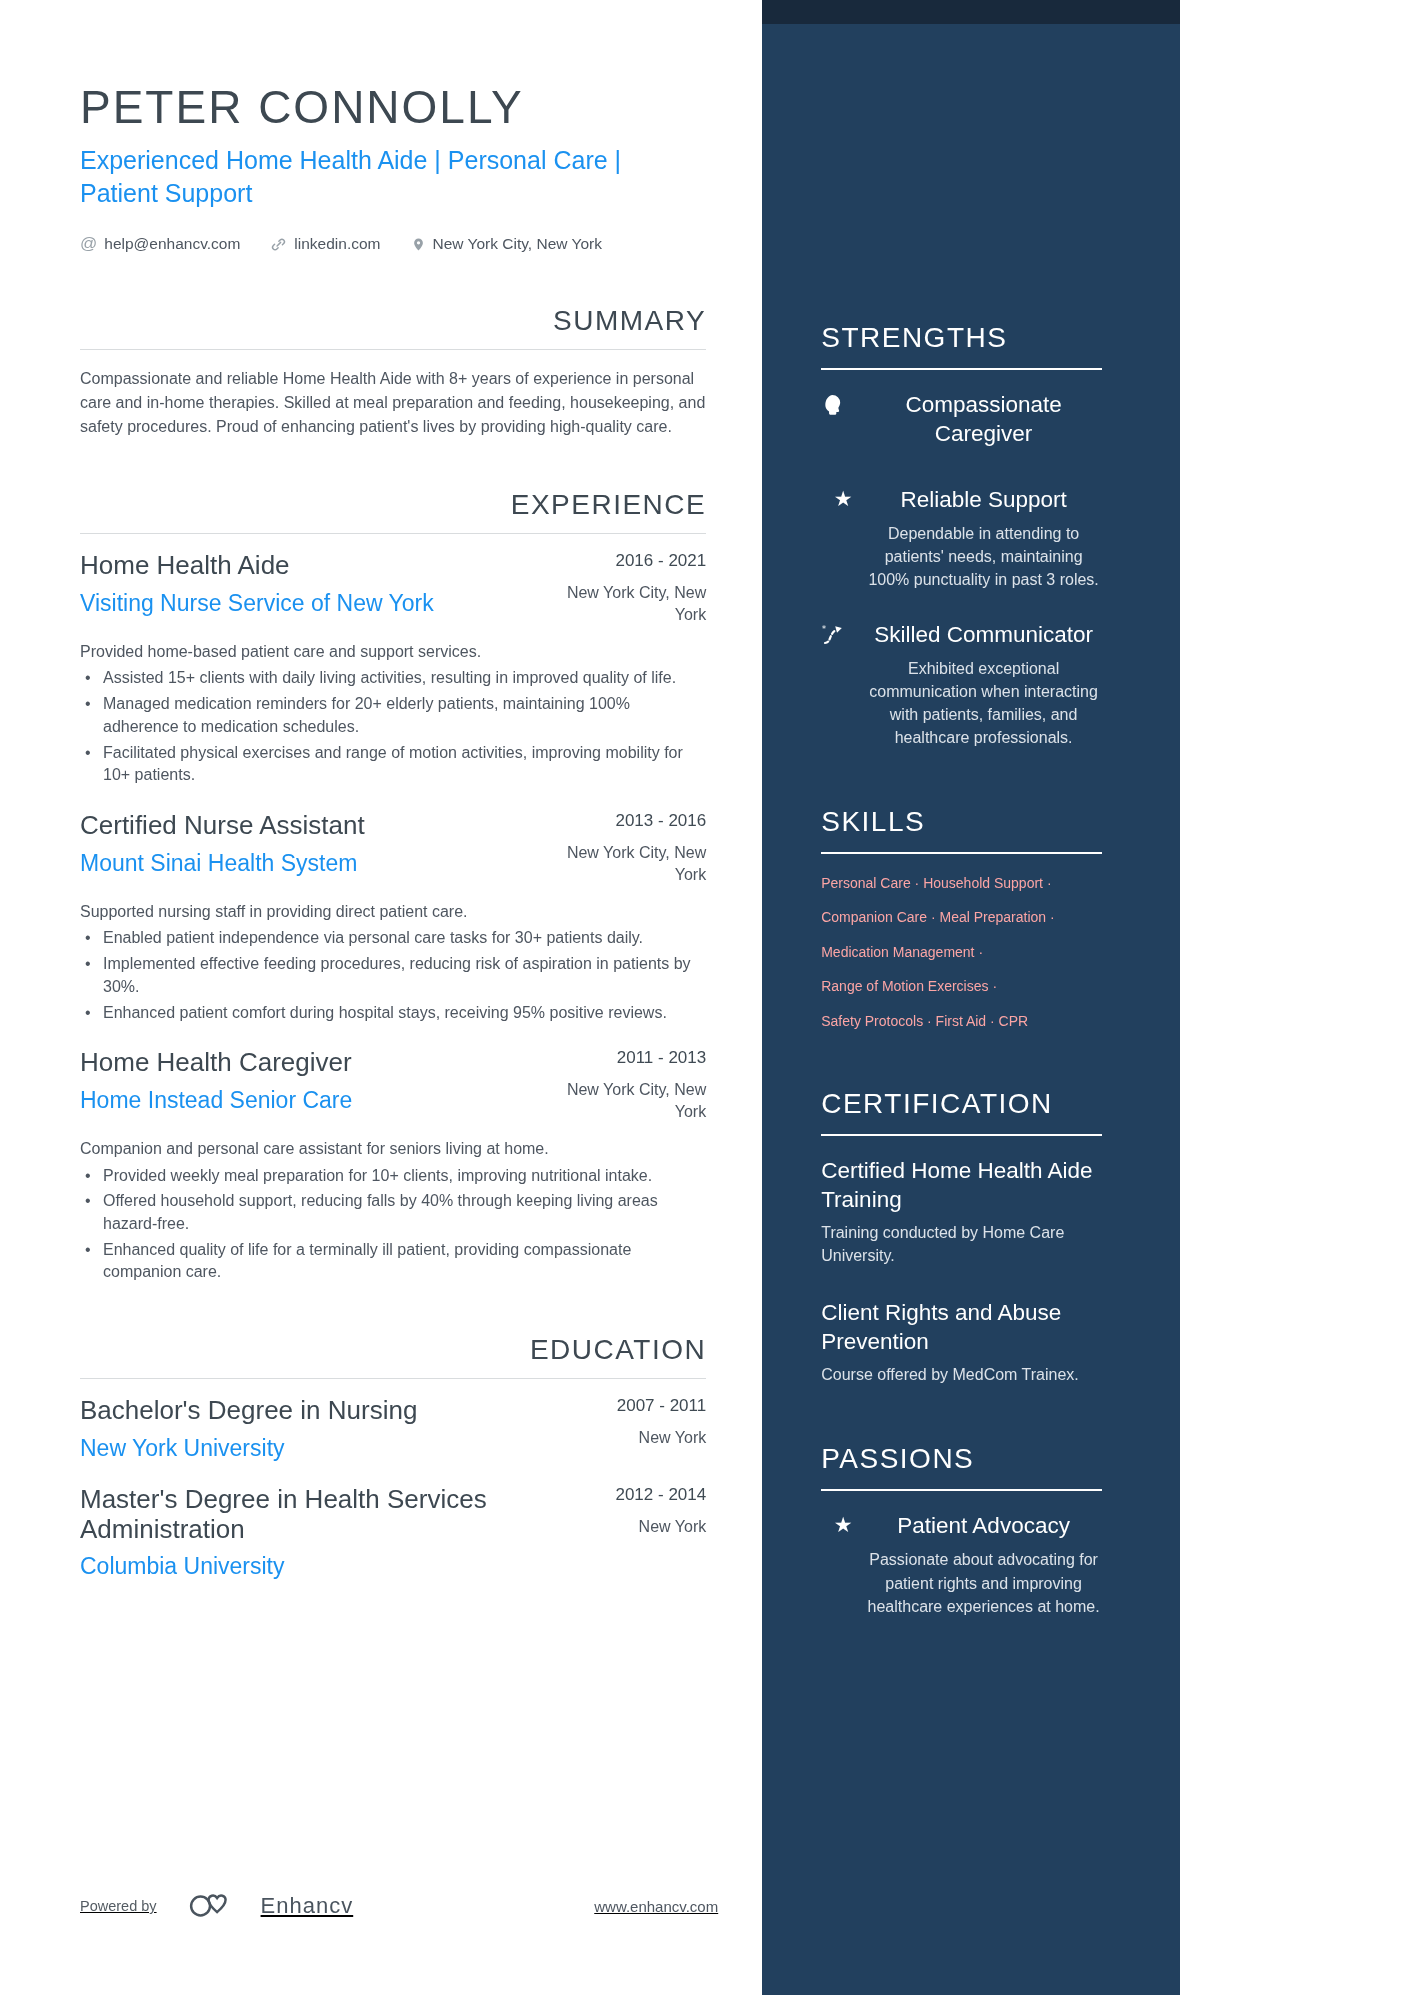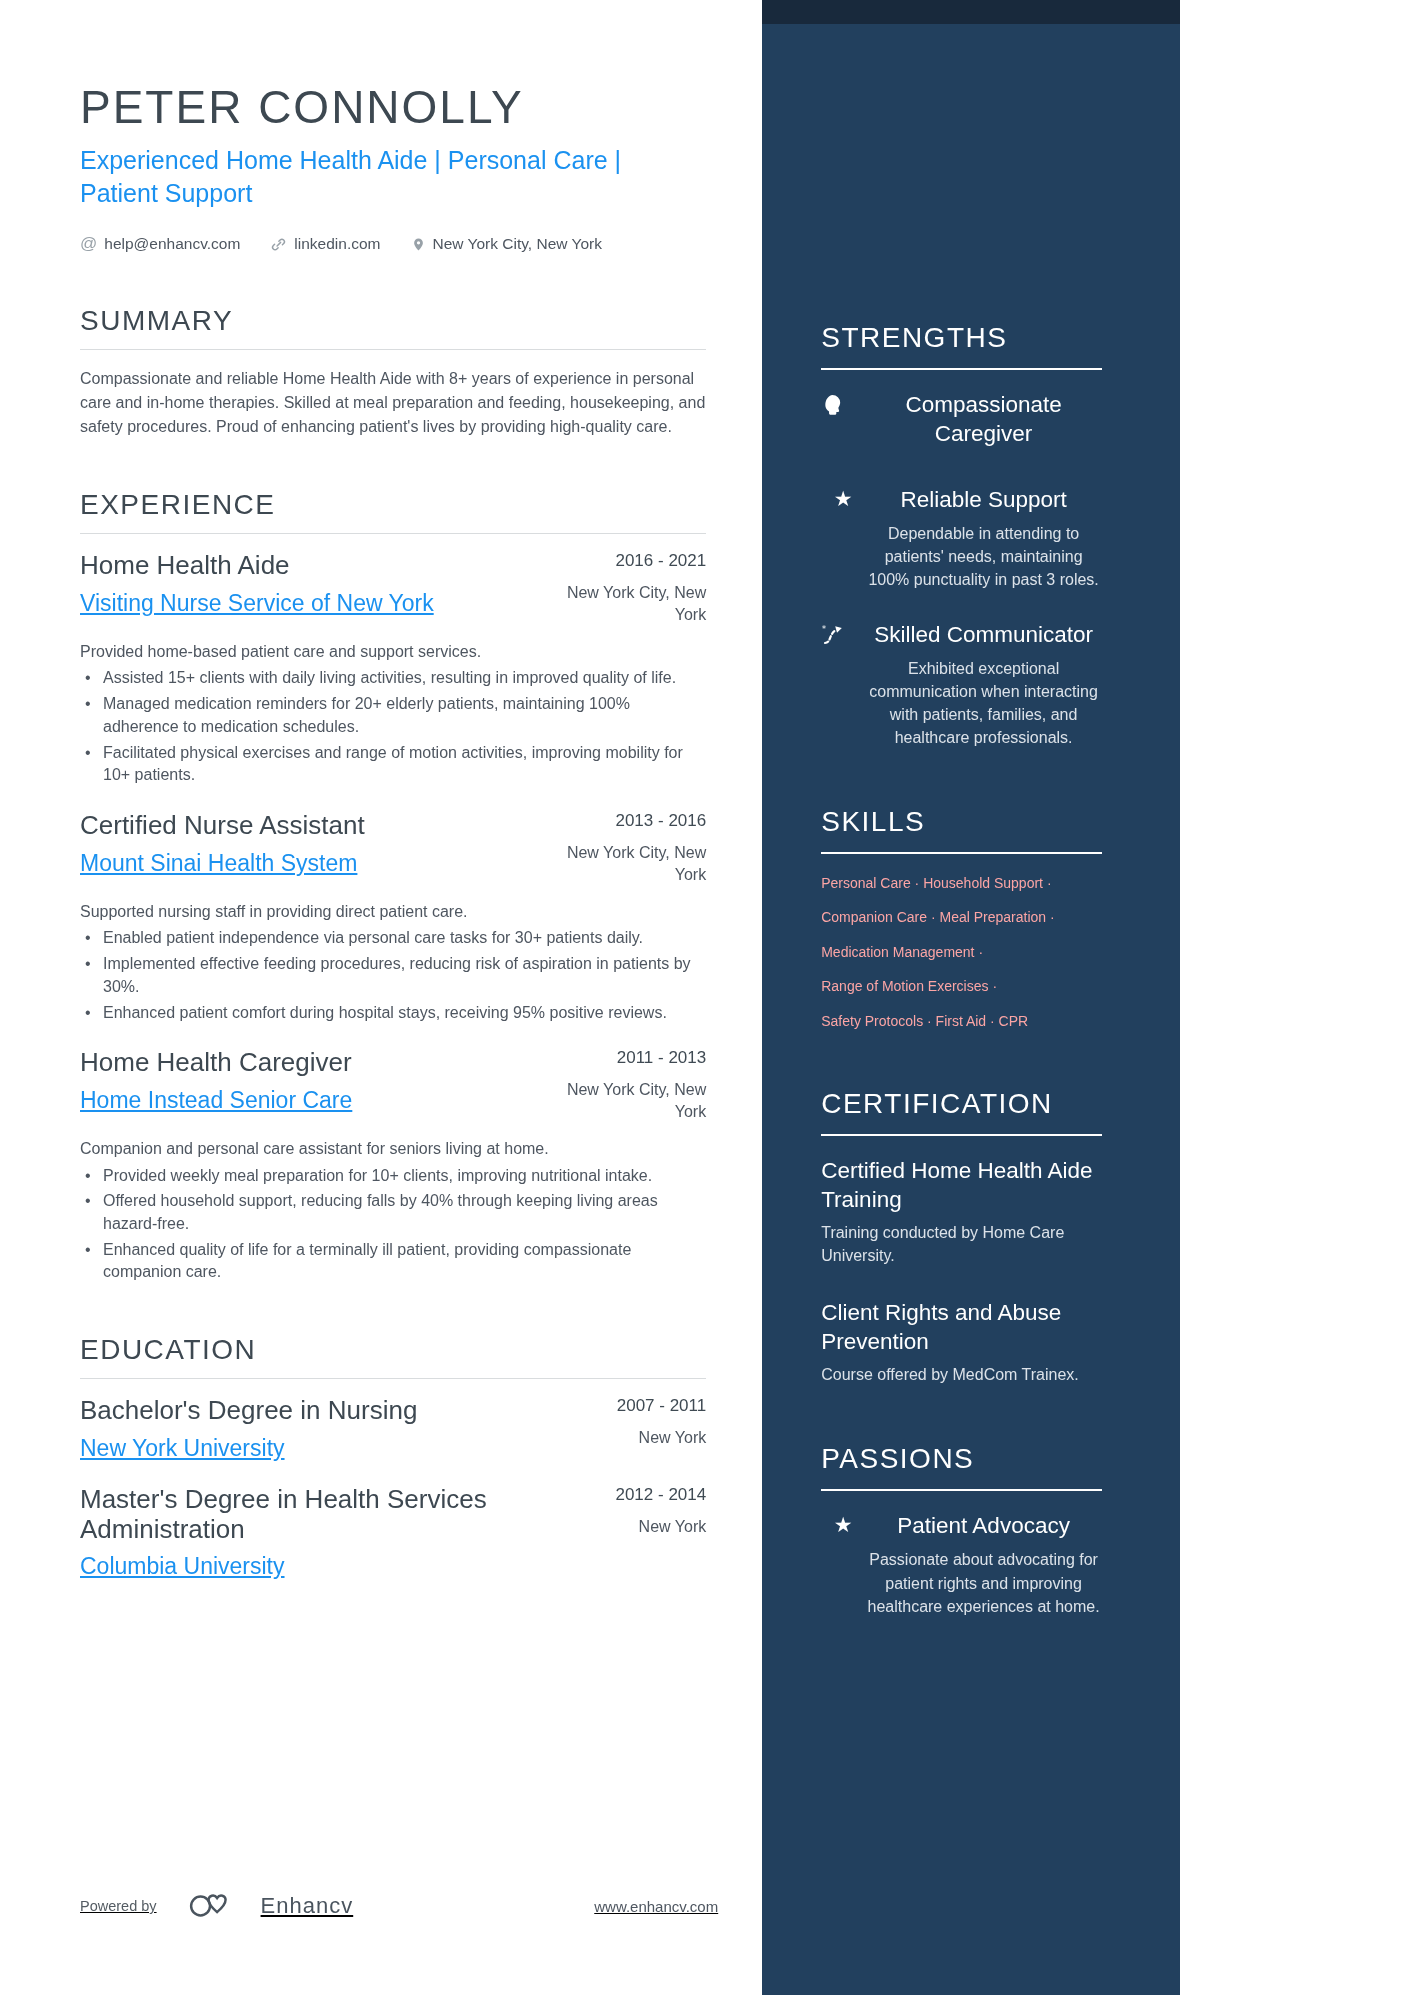--- a/index.html
+++ b/index.html
@@ -11,28 +11,28 @@
   .name { font-size:46px; font-weight:300; color:#3d4851; letter-spacing:2px; line-height:1; margin-bottom:14px; }
   .job-headline { font-size:25px; color:#1a91f0; line-height:1.3; max-width:620px; margin-bottom:24px; font-weight:400; }
   .contacts { display:flex; align-items:center; gap:30px; font-size:15.5px; color:#4e5660; height:22px; }
   .contact { display:flex; align-items:center; gap:7px; }
   .c-icon { color:#98a1a8; font-size:17px; display:inline-flex; align-items:center; }
   .c-icon svg { display:block; }
 
   .m-section { margin-top:50px; }
   .m-section:first-of-type { margin-top:72px; }
   h2.m-head { font-size:28px; font-weight:400; color:#3d4851; letter-spacing:1.5px;
-              padding-bottom:12px; border-bottom:1px solid #d9dcde; margin-bottom:17px; }
+              padding-bottom:12px; border-bottom:1px solid #d9dcde; margin-bottom:17px;text-align:right; }
   .summary-text { font-size:16px; line-height:1.5; color:#4e5660; max-width:645px; }
 
   .entry { margin-bottom:24px; }
   .entry-head { display:flex; justify-content:space-between; }
   .entry-left { max-width:500px; }
   .entry-title { font-size:26px; font-weight:400; color:#3d4851; line-height:1.15; margin-bottom:9px; }
-  .entry-company { font-size:23px; color:#1a91f0; font-weight:400; line-height:1.2;text-decoration:underline; }
+  .entry-company { font-size:23px; color:#1a91f0; font-weight:400; line-height:1.2; }
   .entry-right { width:172px; text-align:right; flex:none; }
   .entry-dates { font-size:17px; color:#3f4a53; margin-bottom:11px; }
   .entry-loc { font-size:16px; color:#4e5660; line-height:1.35; }
   .entry-desc { margin-top:15px; font-size:16px; color:#4e5660; line-height:1.45; max-width:650px; }
   ul.bullets { list-style:none; margin-top:4px; max-width:660px; }
   ul.bullets li { position:relative; padding-left:23px; font-size:16px; color:#4e5660; line-height:1.42; margin-top:3px; }
   ul.bullets li::before { content:"•"; position:absolute; left:5px; color:#4e5660; }
 
   .edu-entry { margin-bottom:22px; }
 

